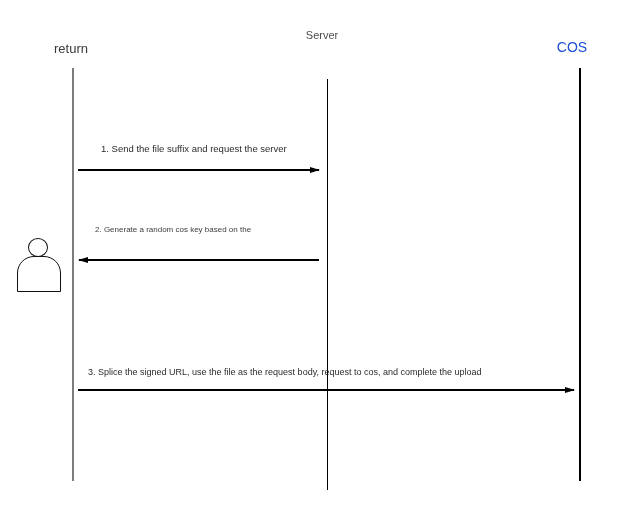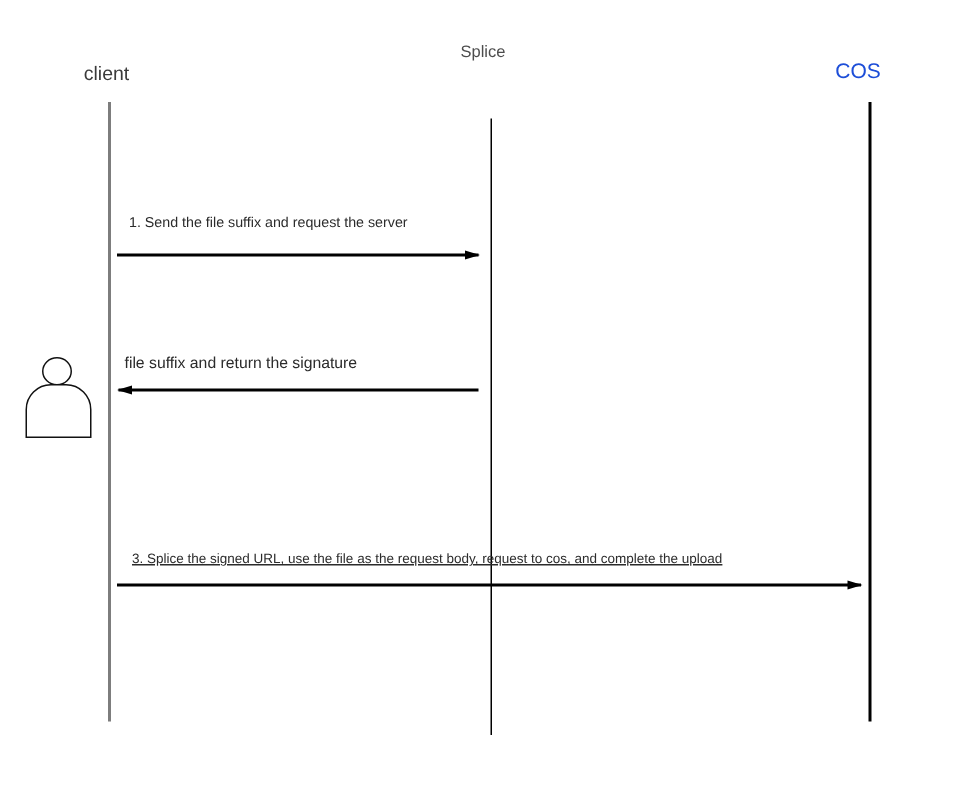--- a/index.html
+++ b/index.html
@@ -26,24 +26,24 @@
   .lifeline { position: absolute; }
   .lifeline-client { left: 72px;  top: 68px; width: 2px; height: 413px; background: #7d7d7d; }
   .lifeline-server { left: 327px; top: 79px; width: 1px; height: 411px; background: #000000; }
   .lifeline-cos    { left: 579px; top: 68px; width: 2px; height: 413px; background: #000000; }
 
   .msg-text {
     position: absolute;
     color: #2b2b2b;
     white-space: nowrap;
   }
-  .msg1-text  { left: 86px; top: 143px; font-size: 9.5px; }
+  .msg1-text  { left: 101px; top: 143px; font-size: 9.5px; }
   .msg2-text1 { left: 95px; top: 225px; font-size: 8px;   color: #3d3d3d; }
   .msg2-text2 { left: 83px; top: 236px; font-size: 10.5px; }
-  .msg3-text  { left: 88px; top: 367px; font-size: 9px; text-decoration: underline; }
+  .msg3-text  { left: 88px; top: 367px; font-size: 9px; }
 
   .arrow { position: absolute; height: 1.5px; background: #000000; }
   .msg1-arrow { left: 78px; top: 169px; width: 241px; }
   .msg2-arrow { left: 79px; top: 259px; width: 240px; }
   .msg3-arrow { left: 78px; top: 389px; width: 496px; }
   .head { position: absolute; top: 50%; transform: translateY(-50%); width: 0; height: 0; }
   .head-right {
     right: -1px;
     border-left: 10px solid #000000;
     border-top: 3.5px solid transparent;
@@ -75,43 +75,43 @@
     border-radius: 17px 17px 0 0;
     background: #ffffff;
     box-sizing: border-box;
   }
 </style>
 </head>
 <body>
 
 <div class="canvas">
 
-  <div class="actor-label label-client">client</div>
+  <div class="actor-label label-client">return</div>
 
   <div class="actor-label label-server">
-    <div class="server-name">Splice</div>
+    <div class="server-name">Server</div>
   </div>
 
   <div class="actor-label label-cos">COS</div>
 
   <div class="lifeline lifeline-client"></div>
   <div class="lifeline lifeline-server"></div>
   <div class="lifeline lifeline-cos"></div>
 
   <div class="user-icon">
     <div class="user-head"></div>
     <div class="user-body"></div>
   </div>
 
   <div class="msg-text msg1-text">1. Send the file suffix and request the server</div>
   <div class="arrow msg1-arrow">
     <span class="head head-right"></span>
   </div>
 
-  <div class="msg-text msg2-text2">file suffix and return the signature</div>
+  <div class="msg-text msg2-text1">2. Generate a random cos key based on the</div>
   <div class="arrow msg2-arrow">
     <span class="head head-left"></span>
   </div>
 
   <div class="msg-text msg3-text">3. Splice the signed URL, use the file as the request body, request to cos, and complete the upload</div>
   <div class="arrow msg3-arrow">
     <span class="head head-right"></span>
   </div>
 
 </div>

